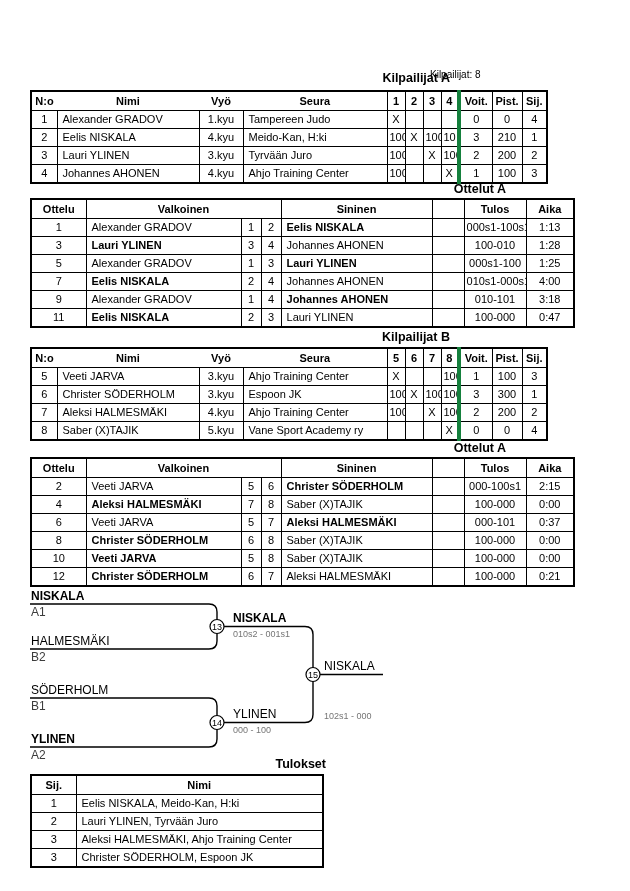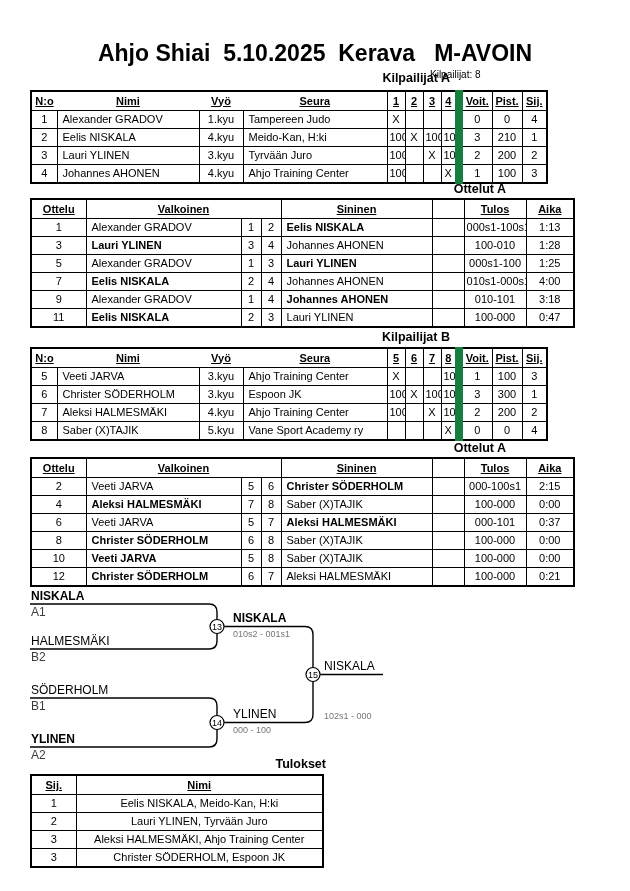--- a/index.html
+++ b/index.html
@@ -5,43 +5,42 @@
   html,body{margin:0;padding:0;background:#fff;}
   .page{position:relative;width:630px;height:891px;background:#ffffff;
         font-family:"Liberation Sans",sans-serif;color:#000;overflow:hidden;}
   .abs{position:absolute;}
   .main-title{top:40px;left:0;width:630px;text-align:center;font-size:23px;font-weight:bold;white-space:pre;}
   .sec-title{font-size:12.5px;font-weight:bold;text-align:right;}
   .count-label{top:69px;left:430px;width:160px;font-size:10px;}
   table.sheet{border-collapse:collapse;table-layout:fixed;border:2px solid #000;background:#fff;}
   table.sheet th,table.sheet td{border:1px solid #000;font-size:11px;height:17px;line-height:15px;
         padding:0 2px;text-align:center;white-space:nowrap;overflow:hidden;}
-  table.sheet th{height:18px;font-weight:bold;text-decoration:underline;}
+  table.sheet th{height:18px;font-weight:bold;}
   .win{font-weight:bold;}
   
   table.kilp th.grp{border-left:none;border-right:none;}
-  table.kilp th.thick,table.kilp td:nth-child(9){border-left:8px solid #15803d;margin-left:26px;}
+  table.kilp th.thick,table.kilp td:nth-child(9){border-left:4px solid #15803d;margin-left:26px;}
   table.kilp td:nth-child(2),table.kilp td:nth-child(4){text-align:left;padding:0 5px;}
   
   table.ott td:nth-child(2),table.ott td:nth-child(5){text-align:left;padding:0 5px;}
   
-  table.tul td:nth-child(2){text-align:center;padding:0 5px;}
+  table.tul td:nth-child(2){text-align:left;padding:0 5px;}
   
   .bk-name{font-size:12px;white-space:nowrap;}
   .bk-name.bold{font-weight:bold;}
   .bk-seed{font-size:12px;color:#3c3c3c;white-space:nowrap;}
   .bk-score{font-size:9px;color:#757575;white-space:nowrap;}
   svg text{font-family:"Liberation Sans",sans-serif;font-size:9px;}
 </style>
 </head>
 <body>
 
 <div class="page">
 
-  <div class="abs main-title">Ahjo Shiai  5.10.2025  Kerava   M-AVOIN</div>
   <div class="abs count-label">Kilpailijat: 8</div>
 
   <div class="abs sec-title" style="top:71px;left:50px;width:400px;">Kilpailijat A</div>
   <table class="sheet kilp abs" style="top:90px;left:30px;width:516px;">
     <colgroup>
         <col style="width:26px">
         <col style="width:142px">
         <col style="width:44px">
         <col style="width:144px">
       <col style="width:18px">

